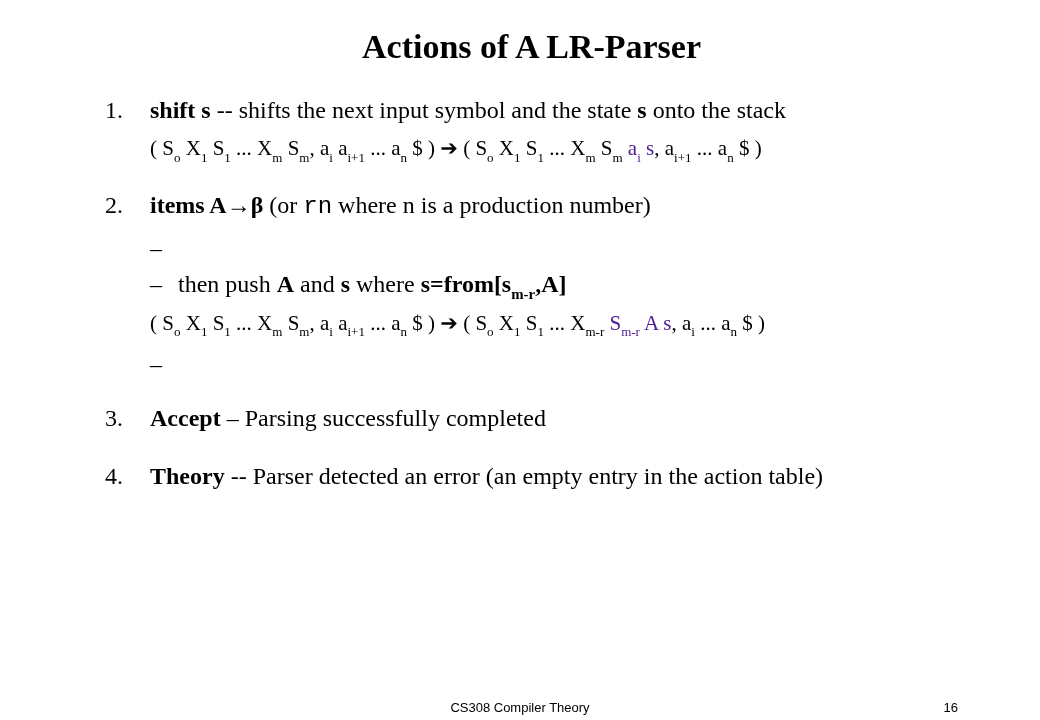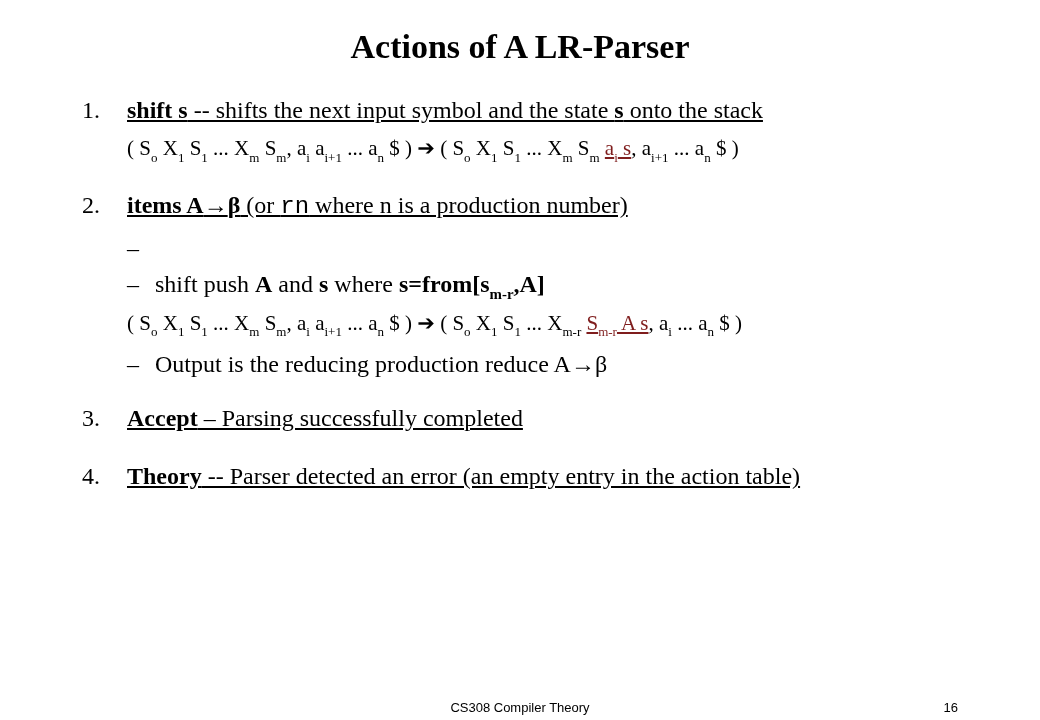--- a/index.html
+++ b/index.html
@@ -8,41 +8,42 @@
     width: 1040px;
     height: 720px;
     background: #fff;
     font-family: "Times New Roman", Times, serif;
     color: #000;
     position: relative;
     overflow: hidden;
   }
   .slide {
     padding: 28px 70px 0 70px;
+    margin-left: 23px;
   }
   .title {
     text-align: center;
     font-size: 34px;
     font-weight: bold;
     margin-bottom: 28px;
   }
   .body {
     font-size: 24px;
     line-height: 1.35;
   }
   .item {
     display: flex;
     margin-bottom: 8px;
   }
   .num {
     width: 45px;
     flex-shrink: 0;
     padding-left: 12px;
   }
-  .txt { flex: 1; text-decoration: underline; }
+  .txt { flex: 1; }
   .formula {
     font-size: 21px;
     margin-left: 57px;
     margin-bottom: 6px;
   }
   .subitem {
     display: flex;
     margin-left: 57px;
     margin-bottom: 4px;
   }
@@ -50,21 +51,21 @@
     width: 28px;
     flex-shrink: 0;
   }
   .bold { font-weight: bold; }
   .sub {
     font-size: 0.62em;
     vertical-align: sub;
     position: relative;
     top: 0.1em;
   }
-  .red { color: #7f1d1d; text-decoration: underline; }
+  .red { color: #4c1d95; }
   .arrow { font-family: Arial, sans-serif; }
   .spacer { height: 18px; }
   .mono { font-family: "Courier New", monospace; }
   .footer {
     position: absolute;
     bottom: 20px;
     left: 0;
     right: 0;
     font-size: 13px;
     font-family: Arial, sans-serif;
@@ -97,28 +98,27 @@
       <div class="num">2.</div>
       <div class="txt">
         <span class="bold"><span>items A</span><span class="arrow">→</span><span>β</span></span><span>   (or </span><span class="mono">rn</span><span> where n is a production number)</span>
       </div>
     </div>
     <div class="subitem">
       <div class="dash">–</div>
     </div>
     <div class="subitem">
       <div class="dash">–</div>
-      <div><span>shift push </span><span class="bold">A</span><span> and </span><span class="bold">s</span><span>  where  </span><span class="bold"><span>s=from[s</span><span class="sub">m-r</span><span>,A]</span></span></div>
+      <div><span>then push </span><span class="bold">A</span><span> and </span><span class="bold">s</span><span>  where  </span><span class="bold"><span>s=from[s</span><span class="sub">m-r</span><span>,A]</span></span></div>
     </div>
     <div class="formula" style="margin-top:6px">
       ( S<span class="sub">o</span> X<span class="sub">1</span> S<span class="sub">1</span> ... X<span class="sub">m</span> S<span class="sub">m</span>, a<span class="sub">i</span> a<span class="sub">i+1</span> ... a<span class="sub">n</span> $ )  <span class="arrow">➔</span>  ( S<span class="sub">o</span> X<span class="sub">1</span> S<span class="sub">1</span> ... X<span class="sub">m-r</span> <span class="red">S<span class="sub">m-r</span> A s</span>, a<span class="sub">i</span> ... a<span class="sub">n</span> $ )
     </div>
     <div class="subitem" style="margin-top:8px">
       <div class="dash">–</div>
-      <div><span>Output is the reducing production reduce A</span><span class="arrow">→</span><span>β</span></div>
     </div>
 
     <div class="spacer"></div>
 
     <div class="item">
       <div class="num">3.</div>
       <div class="txt">
         <span class="bold">Accept</span><span> – Parsing successfully completed</span>
       </div>
     </div>

